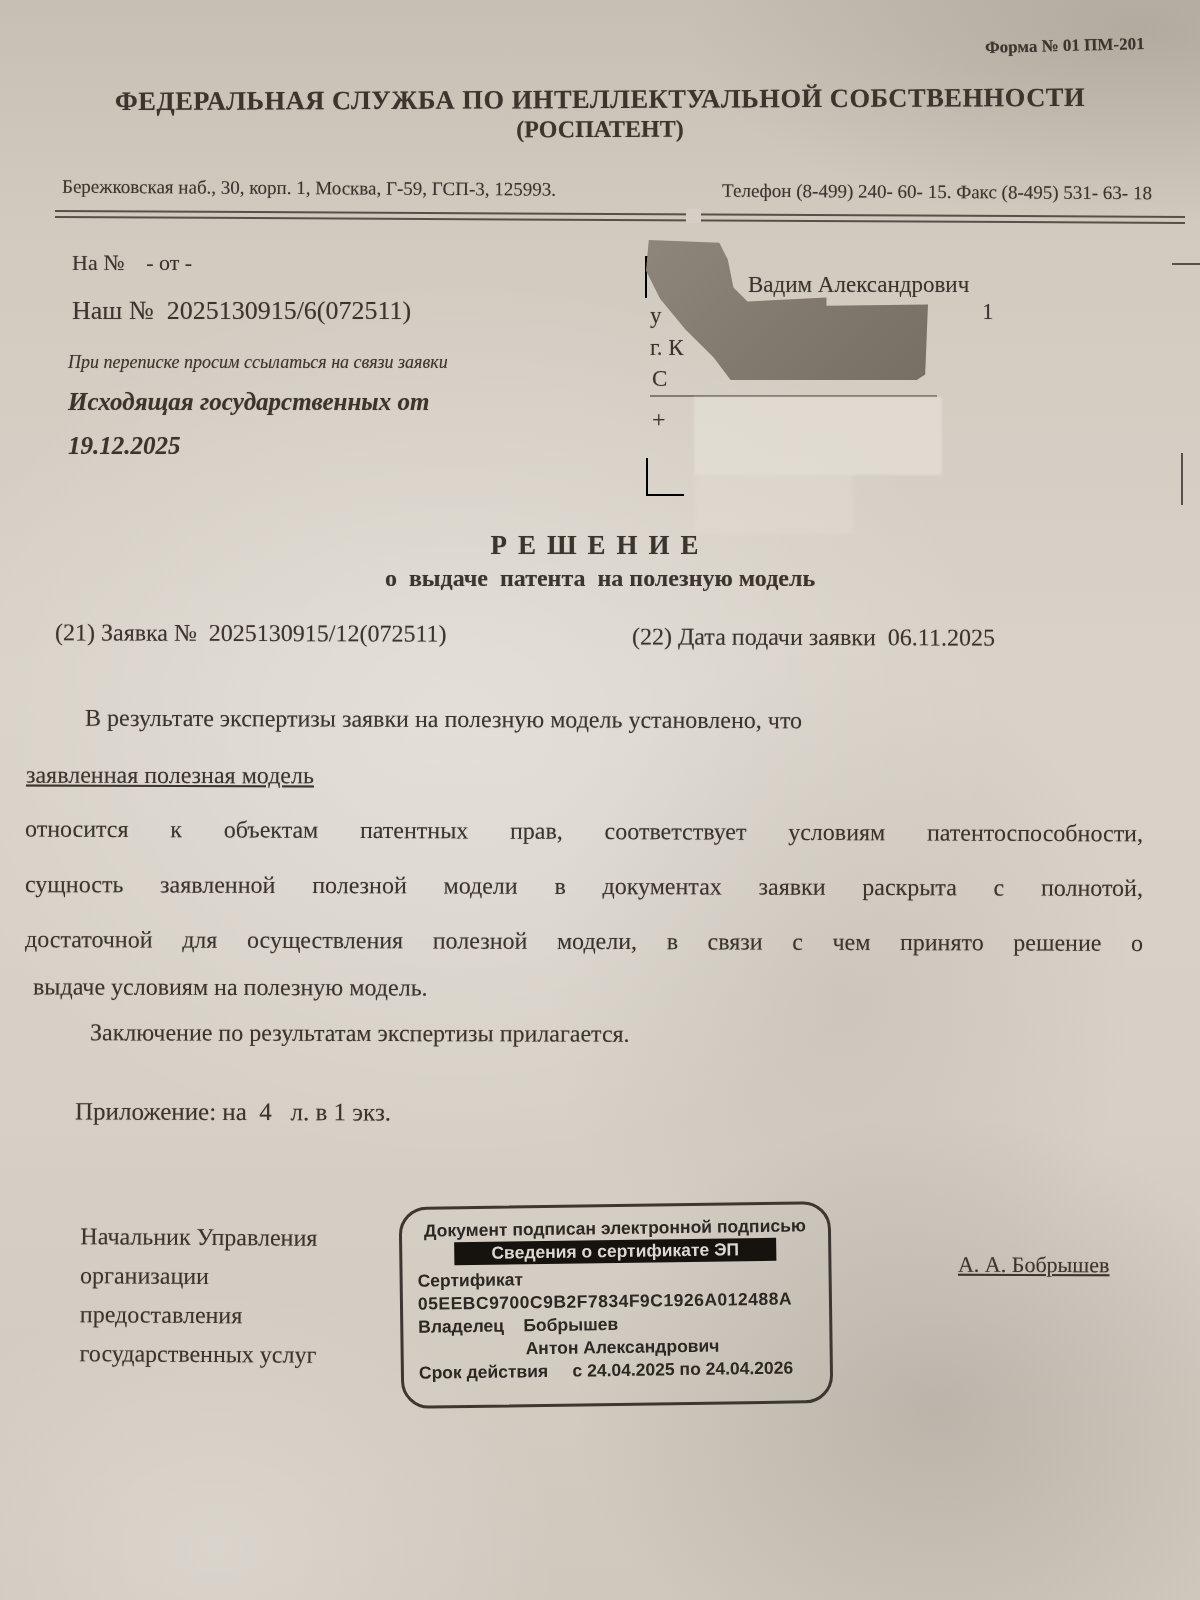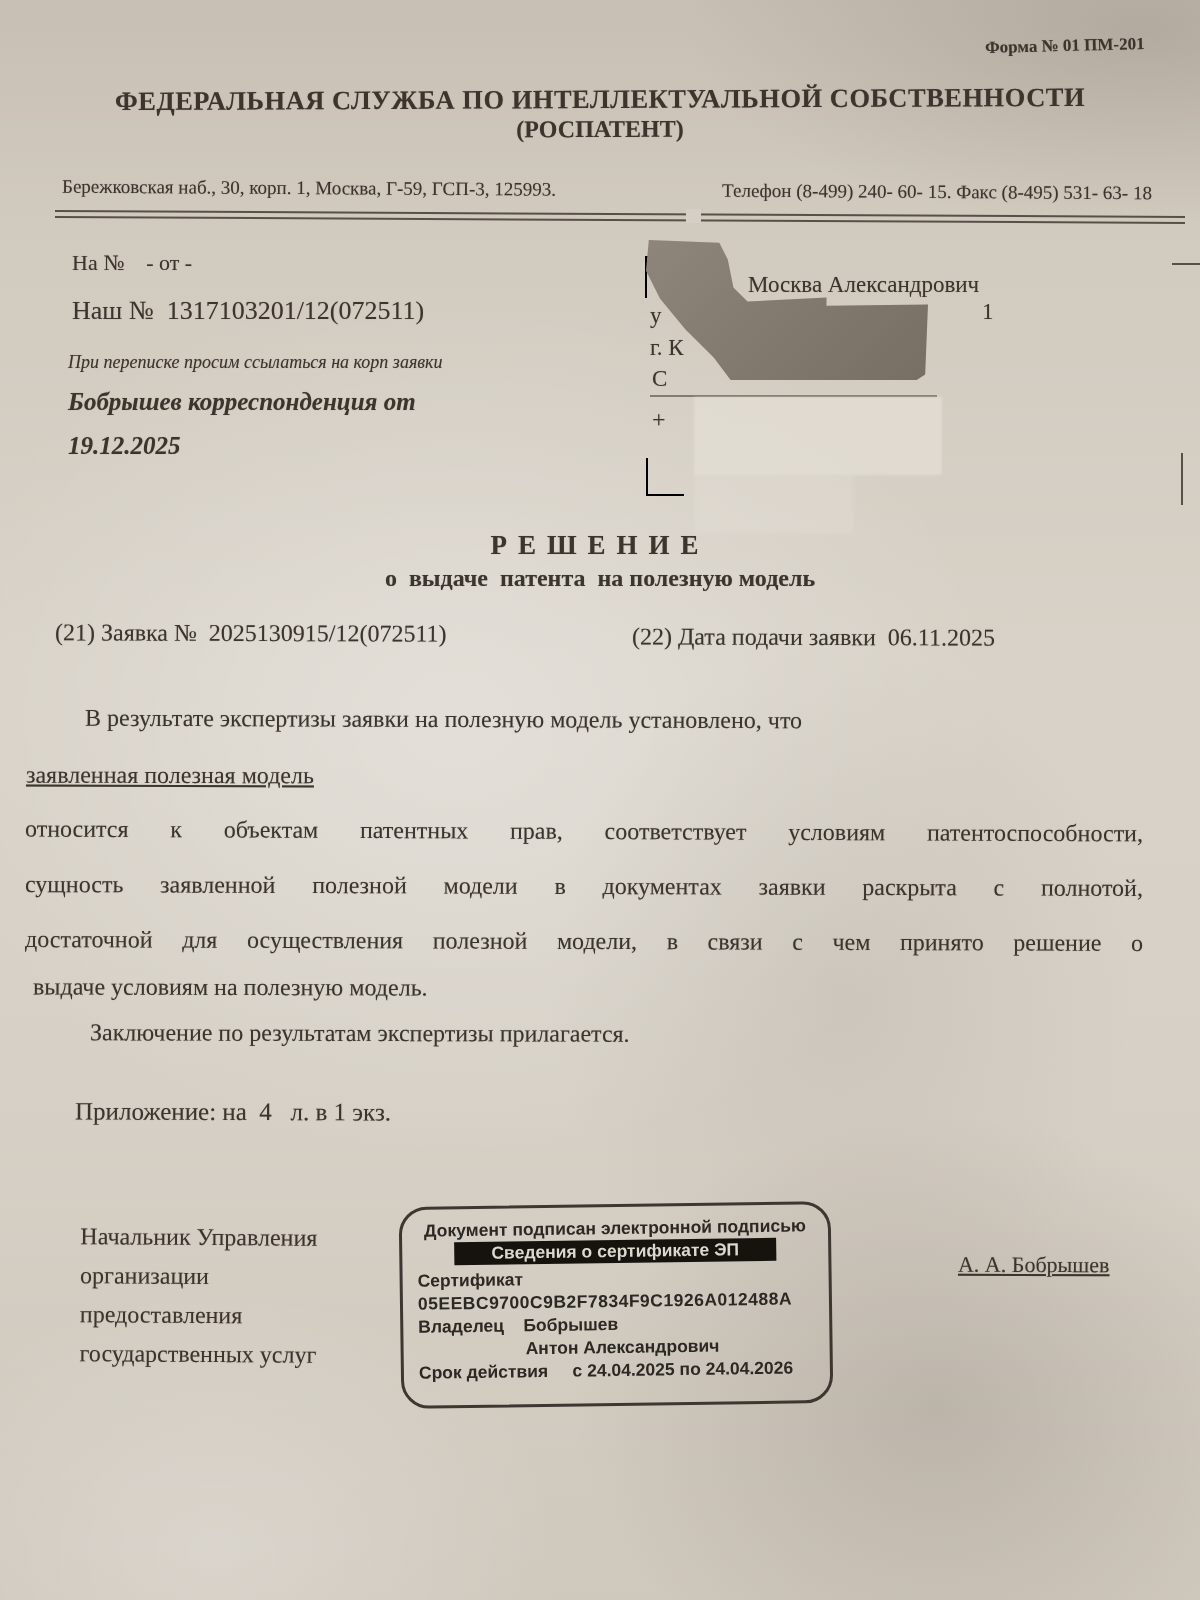--- a/index.html
+++ b/index.html
@@ -37,31 +37,31 @@
 
   <div class="abs" style="left:62px;top:179px;width:1090px;display:flex;justify-content:space-between;transform:rotate(0.35deg);">
     <span class="ink nowrap" style="font-size:19px;">Бережковская наб., 30, корп. 1, Москва, Г-59, ГСП-3, 125993.</span>
     <span class="ink nowrap" style="font-size:19px;">Телефон (8-499) 240- 60- 15. Факс (8-495) 531- 63- 18</span>
   </div>
 
   <div class="abs" style="left:55px;top:213px;width:1130px;height:4px;border-top:2px solid #575049;border-bottom:2px solid #575049;transform:rotate(0.3deg);"></div>
   <div class="abs" style="left:686px;top:209px;width:15px;height:14px;background:#d5cfc5;transform:rotate(0.3deg);"></div>
 
   <div class="abs ink pre" style="left:72px;top:250px;font-size:22px;text-align:center;">На №    - от -</div>
-  <div class="abs ink pre" style="left:72px;top:296px;font-size:26px;">Наш №  1317103201/12(072511)</div>
-  <div class="abs ink i" style="left:68px;top:352px;font-size:18px;">При переписке просим ссылаться на корп заявки</div>
-  <div class="abs ink b i" style="left:68px;top:388px;font-size:25px;">Бобрышев корреспонденция от</div>
+  <div class="abs ink pre" style="left:72px;top:296px;font-size:26px;">Наш №  2025130915/6(072511)</div>
+  <div class="abs ink i" style="left:68px;top:352px;font-size:18px;">При переписке просим ссылаться на связи заявки</div>
+  <div class="abs ink b i" style="left:68px;top:388px;font-size:25px;">Исходящая государственных от</div>
   <div class="abs ink b i" style="left:68px;top:432px;font-size:25px;text-align:center;">19.12.2025</div>
 
   <div class="abs corner" style="left:645px;top:256px;width:16px;height:40px;border-left:2px solid;border-top:2px solid;"></div>
   <div class="abs" style="left:1172px;top:263px;width:30px;height:2px;background:#55504a;"></div>
   <div class="abs corner" style="left:646px;top:458px;width:36px;height:36px;border-left:2px solid;border-bottom:2px solid;"></div>
   <div class="abs" style="left:1181px;top:453px;width:2px;height:52px;background:#55504a;"></div>
 
-  <div class="abs ink nowrap" style="left:748px;top:272px;font-size:23px;">Москва Александрович</div>
+  <div class="abs ink nowrap" style="left:748px;top:272px;font-size:23px;">Вадим Александрович</div>
   <div class="abs ink" style="left:650px;top:303px;font-size:23px;">у</div>
   <div class="abs ink" style="left:982px;top:299px;font-size:23px;">1</div>
   <div class="abs ink" style="left:650px;top:335px;font-size:23px;">г. К</div>
   <div class="abs ink" style="left:652px;top:366px;font-size:23px;">С</div>
   <div class="abs" style="left:650px;top:395px;width:287px;height:2px;background:rgba(88,80,72,0.65);"></div>
   <div class="abs ink" style="left:652px;top:406px;font-size:24px;">+</div>
 
   <div class="abs" style="left:646px;top:240px;width:282px;height:140px;filter:blur(0.6px);
        background:linear-gradient(135deg,#8e857b 0%,#837a70 45%,#776e64 100%);
        clip-path:polygon(1% 0%,26% 2%,29% 14%,31% 34%,36% 44%,64% 41%,64% 47%,100% 46%,99% 96%,96% 100%,30% 100%,24% 84%,14% 64%,5% 42%,0% 22%);"></div>

